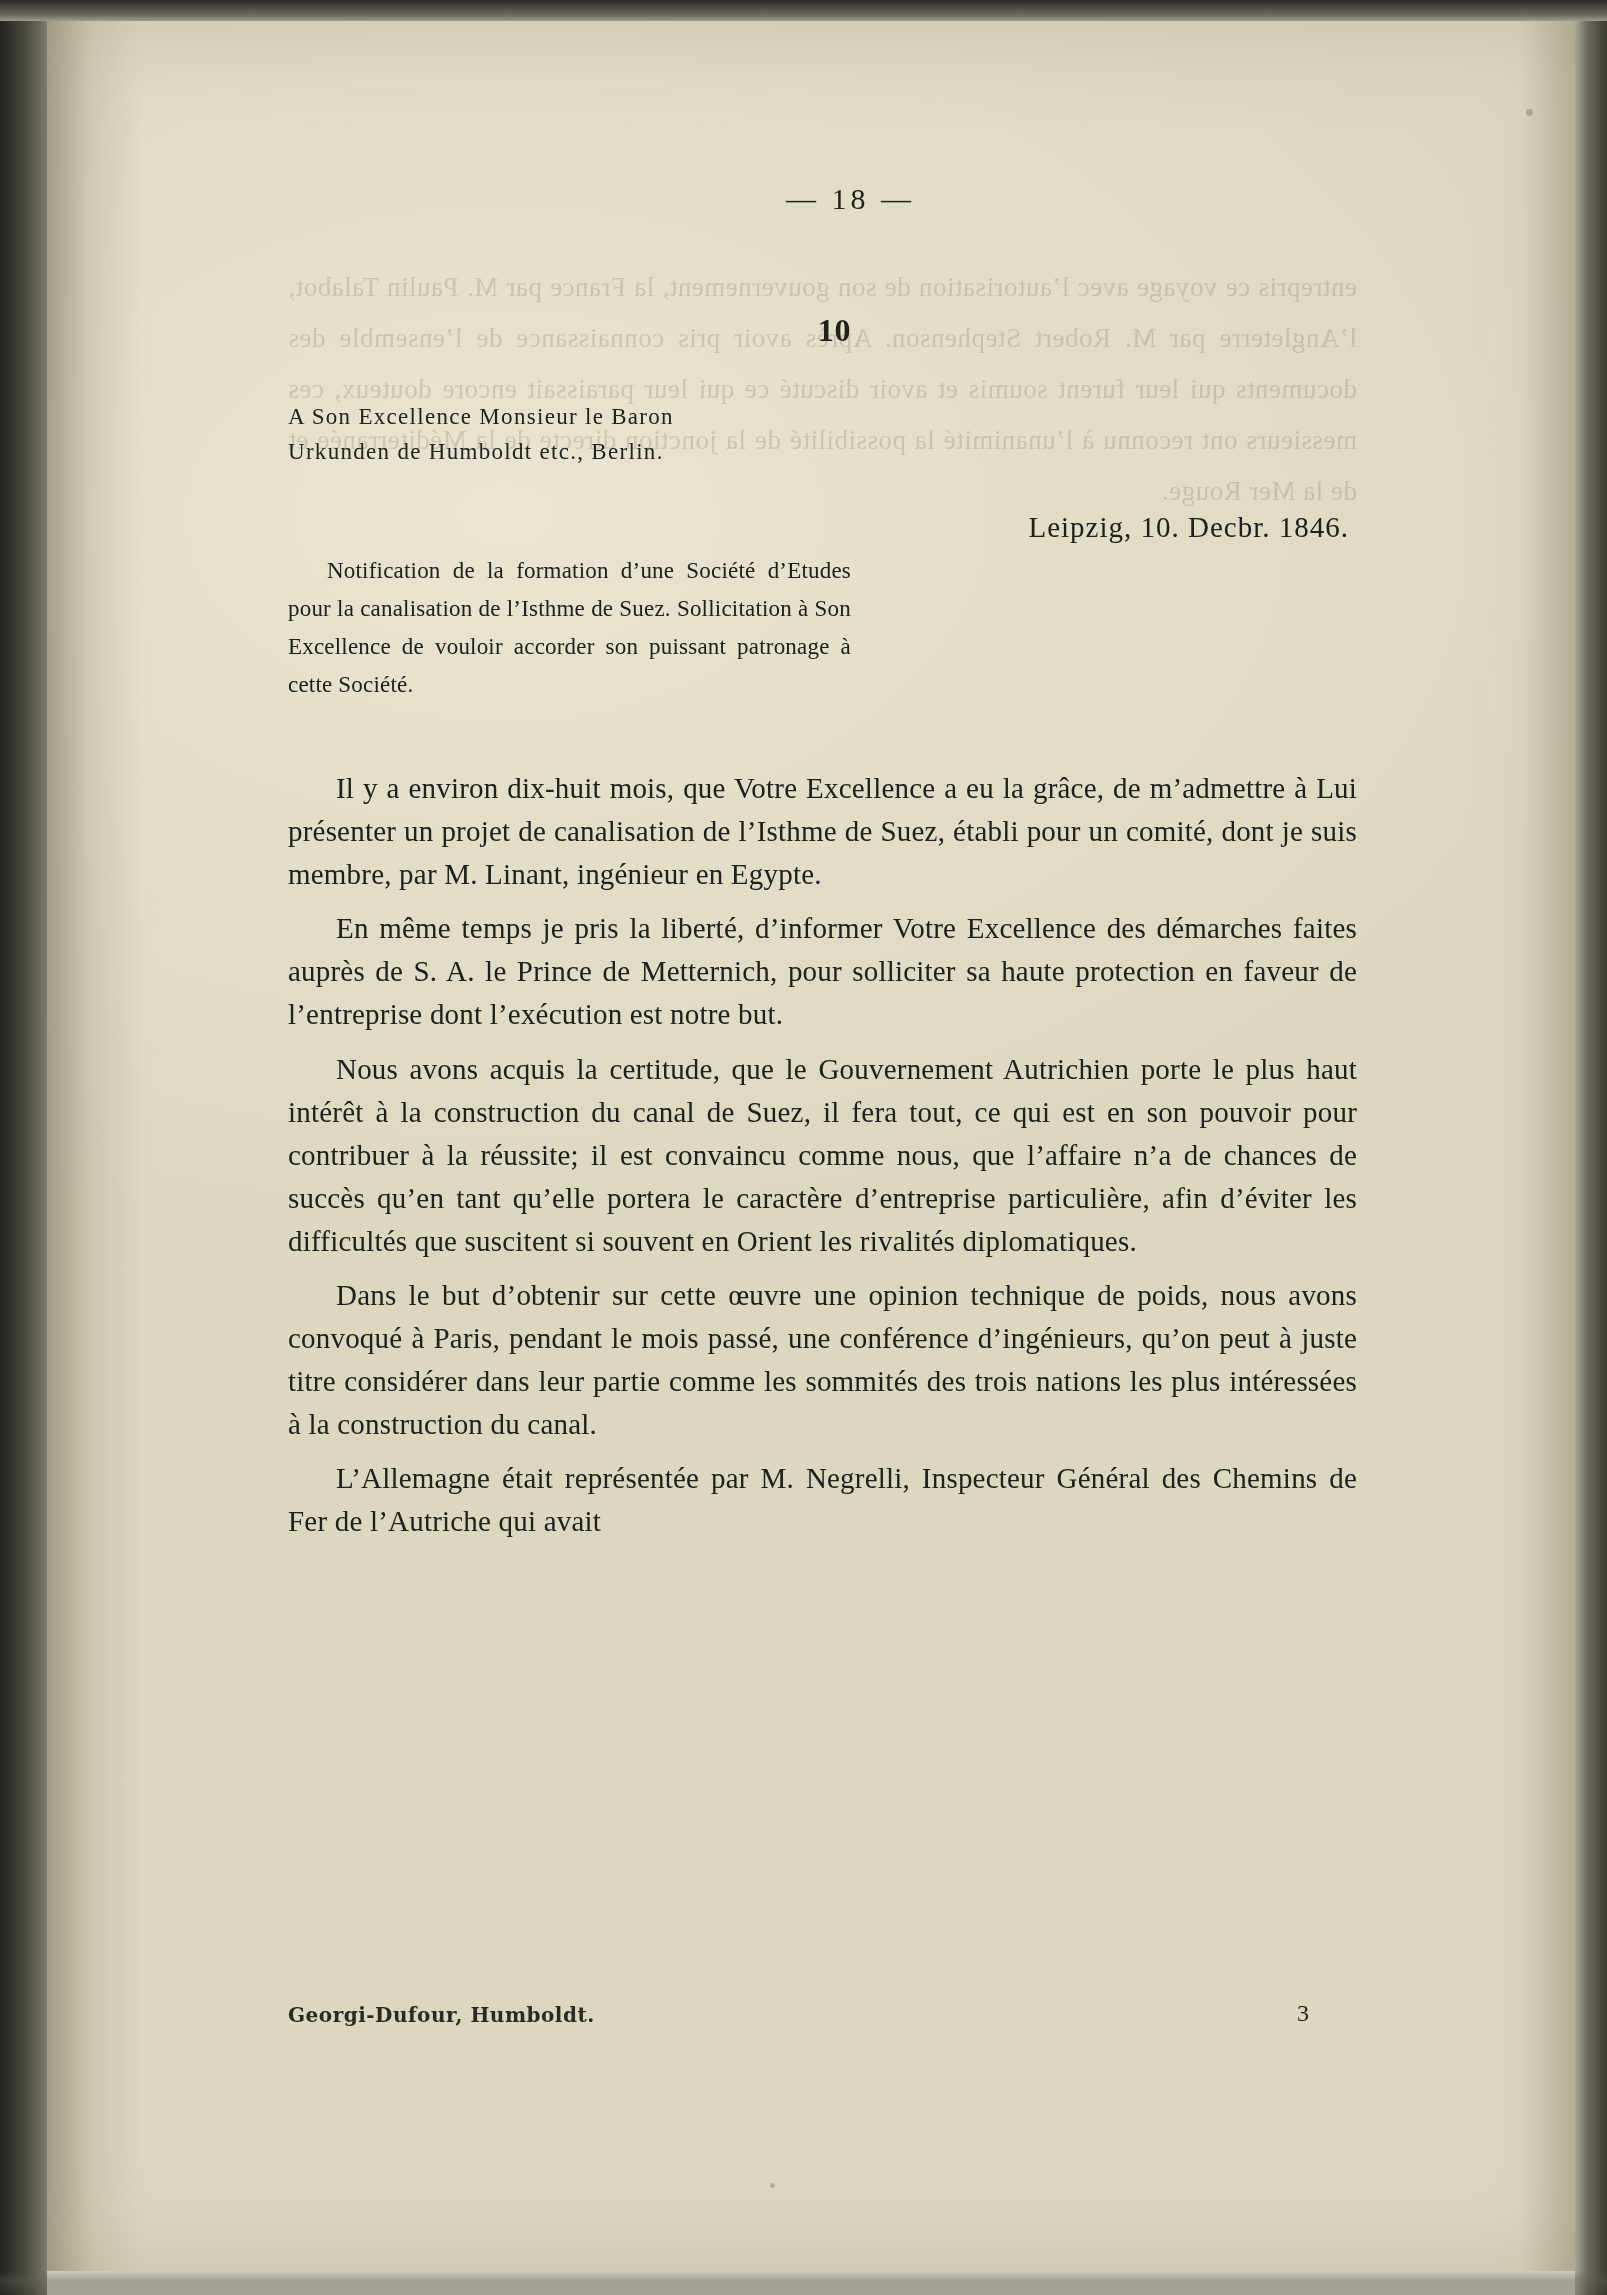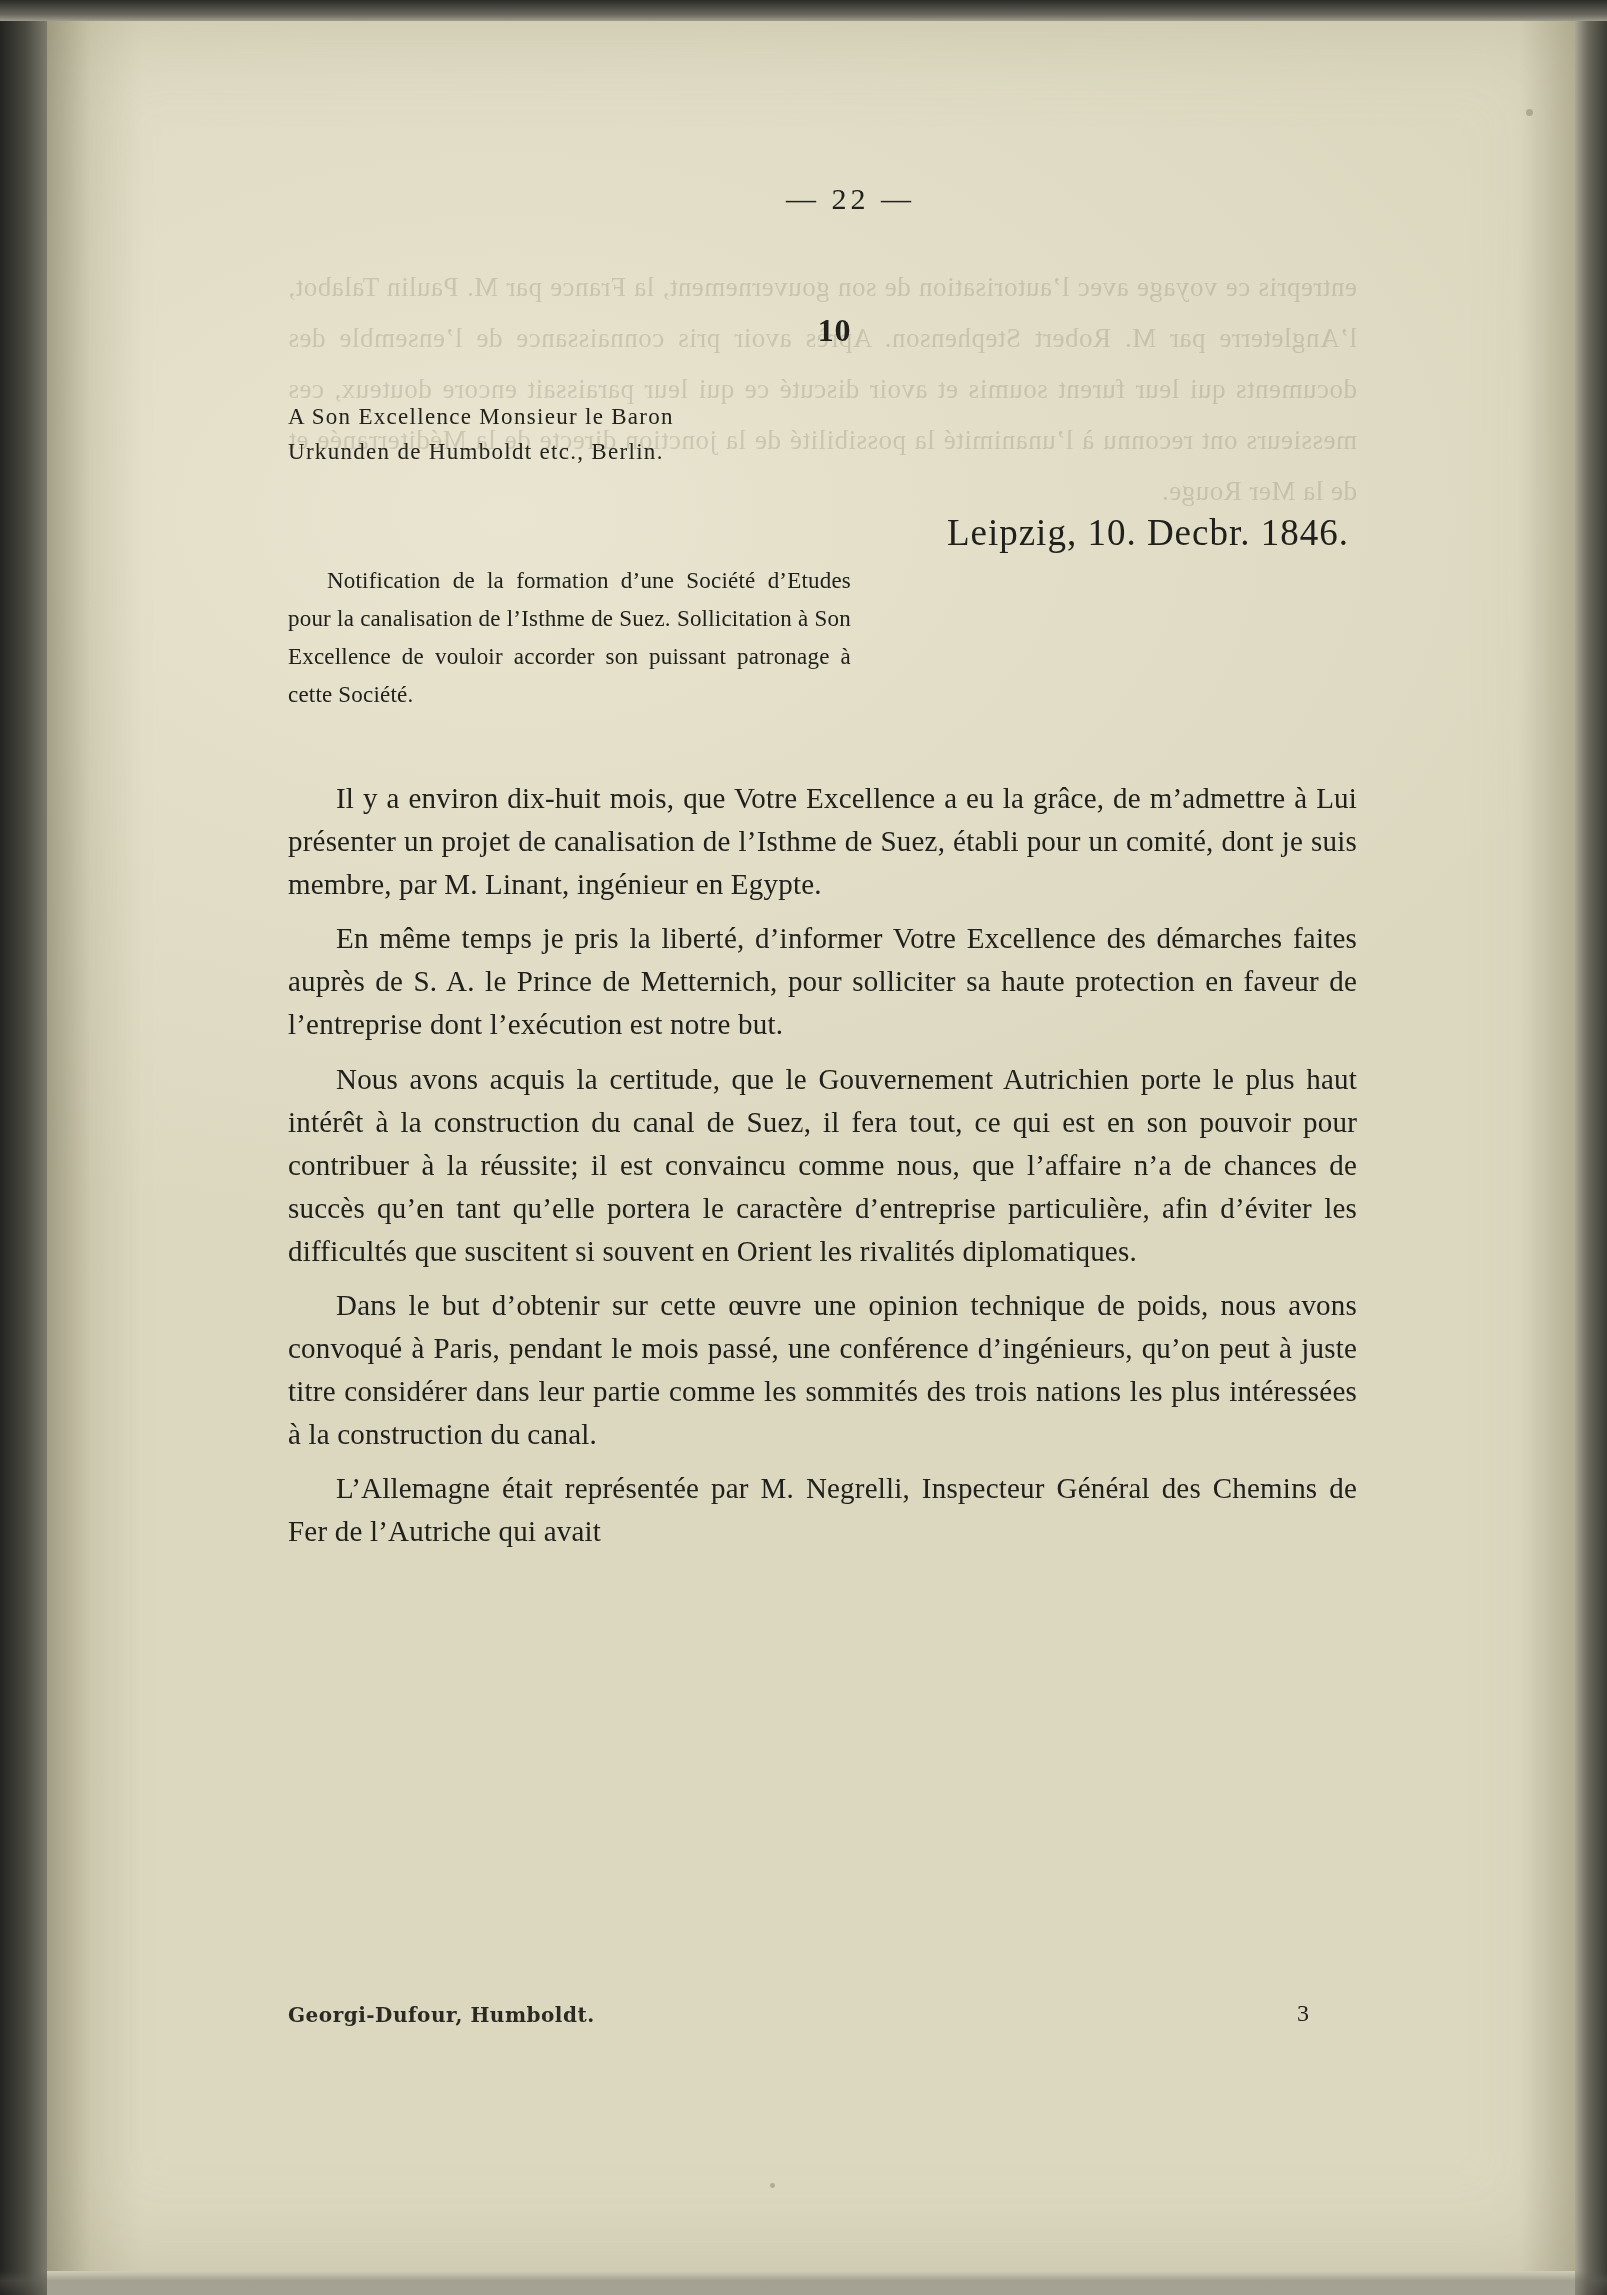--- a/index.html
+++ b/index.html
@@ -128,21 +128,21 @@
   .addressee {
     font-size: 23px;
     letter-spacing: 1.3px;
     line-height: 35px;
     margin: 0 0 42px 0;
     color: #23231e;
   }
 
   .dateline {
     text-align: right;
-    font-size: 37px;
+    font-size: 29px;
     letter-spacing: 1px;
     margin: 0 0 8px 0;
     padding-right: 8px;
   }
 
   .summary {
     width: 563px;
     font-size: 23px;
     line-height: 38px;
     letter-spacing: 0.2px;
@@ -201,21 +201,21 @@
     <div class="gutter"></div>
     <div class="edge-right-shadow"></div>
 
     <div class="speck" style="left:1479px; top:88px; width:7.2px; height:7.2px;"></div>
     <div class="speck" style="left:723px; top:2162px; width:4.8px; height:4.8px;"></div>
 
     <div class="bleed">entrepris ce voyage avec l’autorisation de son gouvernement, la France par M. Paulin Talabot, l’Angleterre par M. Robert Stephenson. Après avoir pris connaissance de l’ensemble des documents qui leur furent soumis et avoir discuté ce qui leur paraissait encore douteux, ces messieurs ont reconnu à l’unanimité la possibilité de la jonction directe de la Méditerranée et de la Mer Rouge.</div>
 
     <div class="content">
 
-      <div class="folio">—  22  —</div>
+      <div class="folio">—  18  —</div>
 
       <div class="doc-number">10</div>
 
       <div class="addressee">
         <div>A Son Excellence Monsieur le Baron</div>
         <div>Urkunden de Humboldt etc., Berlin.</div>
       </div>
 
       <div class="dateline">Leipzig,  10. Decbr. 1846.</div>
 

